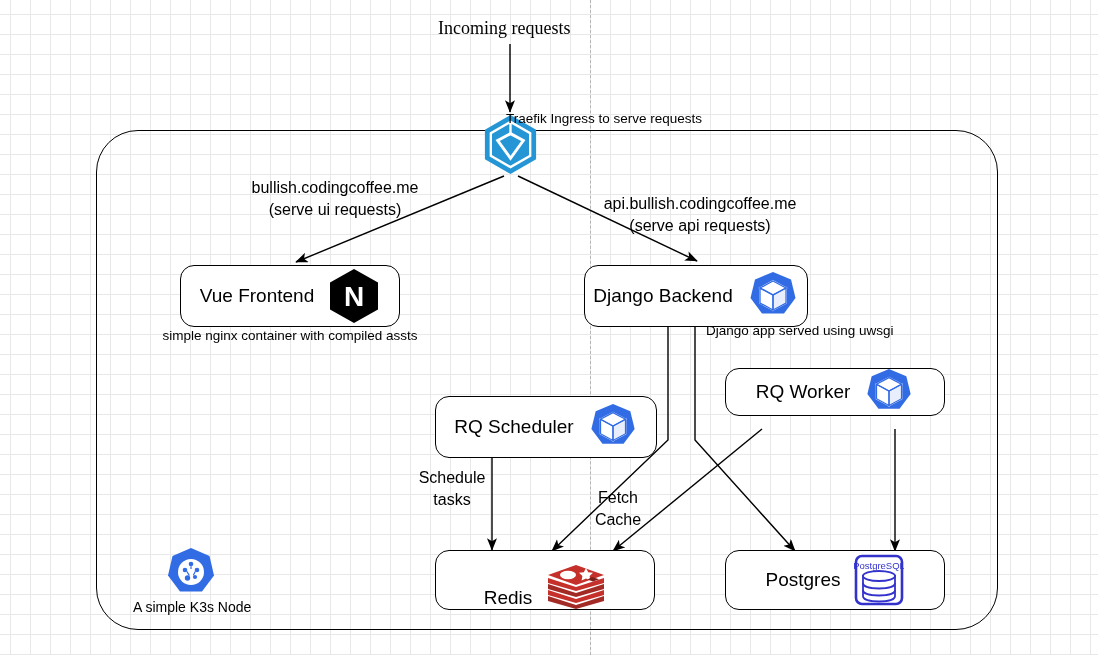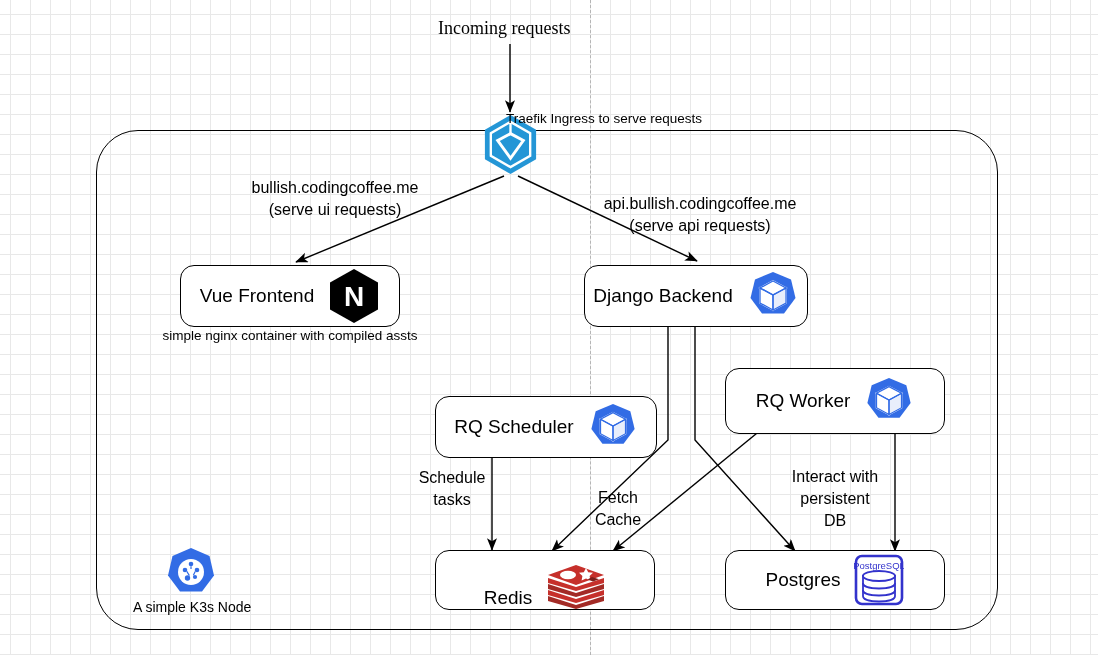--- a/index.html
+++ b/index.html
@@ -149,23 +149,20 @@
   <div class="annot-text" style="left:506px; top:111px;">Traefik Ingress to serve requests</div>
 
   <div class="edge-label" style="left:225px; top:177px; width:220px;">bullish.codingcoffee.me
 (serve ui requests)</div>
   <div class="edge-label" style="left:580px; top:193px; width:240px;">api.bullish.codingcoffee.me
 (serve api requests)</div>
   <div class="edge-label" style="left:407px; top:467px; width:90px;">Schedule
 tasks</div>
   <div class="edge-label" style="left:578px; top:487px; width:80px;">Fetch
 Cache</div>
-  <div class="edge-label" style="left:775px; top:466px; width:120px;">Interact with
-persistent
-DB</div>
 
   <div class="node-box" style="left:180px; top:265px; width:220px; height:62px;">
     <span class="node-label">Vue Frontend</span>
     <span class="node-icon">
       <svg width="52" height="56" viewBox="0 0 52 56">
         <polygon points="26,1 50,14.5 50,41.5 26,55 2,41.5 2,14.5" fill="#000000"></polygon>
         <text x="26" y="38" font-family="Liberation Sans, sans-serif" font-size="28" font-weight="bold" fill="#ffffff" text-anchor="middle">N</text>
       </svg>
     </span>
   </div>
@@ -185,41 +182,42 @@
           <polygon points="39,18 39,33 26,40 26,25" fill="#e8eefb"></polygon>
         </g>
         <g stroke="#326ce5" stroke-width="1.3" fill="none">
           <polygon points="26,11 39,18 26,25 13,18"></polygon>
           <polygon points="13,18 26,25 26,40 13,33"></polygon>
           <polygon points="39,18 39,33 26,40 26,25"></polygon>
         </g>
       </svg>
     </span>
   </div>
+  <div class="caption" style="left:706px; top:323px; width:200px; text-align:left;">Django app served using uwsgi</div>
 
   <div class="node-box" style="left:435px; top:368px; width:222px; height:62px;margin-top:28px;">
     <span class="node-label">RQ Scheduler</span>
     <span class="node-icon">
       <svg width="50" height="50" viewBox="0 0 52 52">
         <polygon points="26,2 44,9.5 48.5,28 37,43.5 15,43.5 3.5,28 8,9.5" fill="#326ce5"></polygon>
         <g stroke="#ffffff" stroke-width="1.6" fill="#ffffff">
           <polygon points="26,11 39,18 26,25 13,18" fill="#ffffff"></polygon>
           <polygon points="13,18 26,25 26,40 13,33" fill="#ffffff"></polygon>
           <polygon points="39,18 39,33 26,40 26,25" fill="#e8eefb"></polygon>
         </g>
         <g stroke="#326ce5" stroke-width="1.3" fill="none">
           <polygon points="26,11 39,18 26,25 13,18"></polygon>
           <polygon points="13,18 26,25 26,40 13,33"></polygon>
           <polygon points="39,18 39,33 26,40 26,25"></polygon>
         </g>
       </svg>
     </span>
   </div>
 
-  <div class="node-box" style="left:725px; top:368px; width:220px; height:66px;">
+  <div class="node-box" style="left:725px; top:368px; width:220px; height:48px;">
     <span class="node-label">RQ Worker</span>
     <span class="node-icon">
       <svg width="50" height="50" viewBox="0 0 52 52">
         <polygon points="26,2 44,9.5 48.5,28 37,43.5 15,43.5 3.5,28 8,9.5" fill="#326ce5"></polygon>
         <g stroke="#ffffff" stroke-width="1.6" fill="#ffffff">
           <polygon points="26,11 39,18 26,25 13,18" fill="#ffffff"></polygon>
           <polygon points="13,18 26,25 26,40 13,33" fill="#ffffff"></polygon>
           <polygon points="39,18 39,33 26,40 26,25" fill="#e8eefb"></polygon>
         </g>
         <g stroke="#326ce5" stroke-width="1.3" fill="none">

